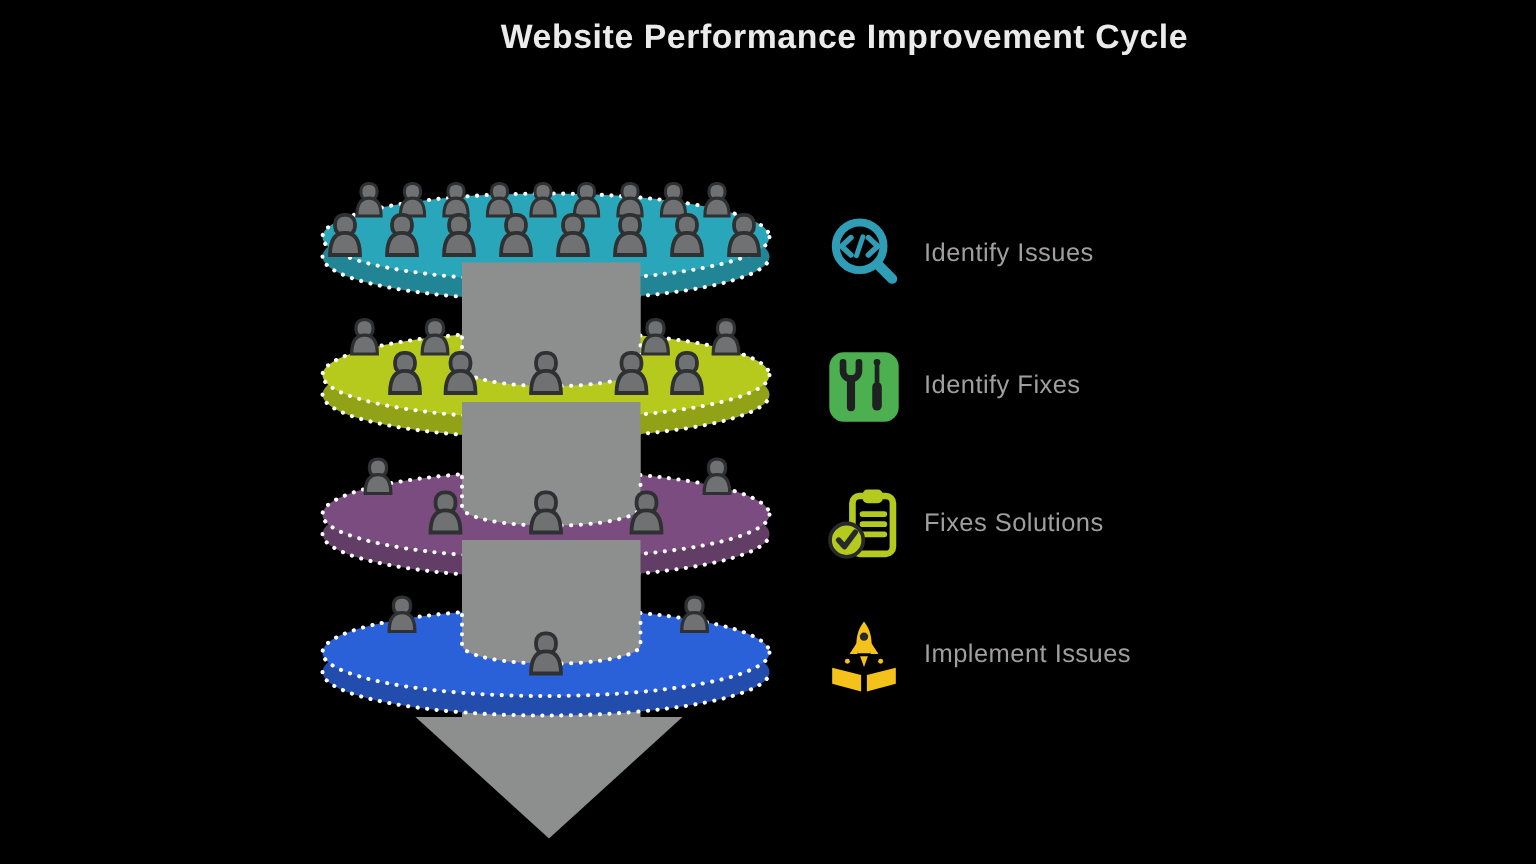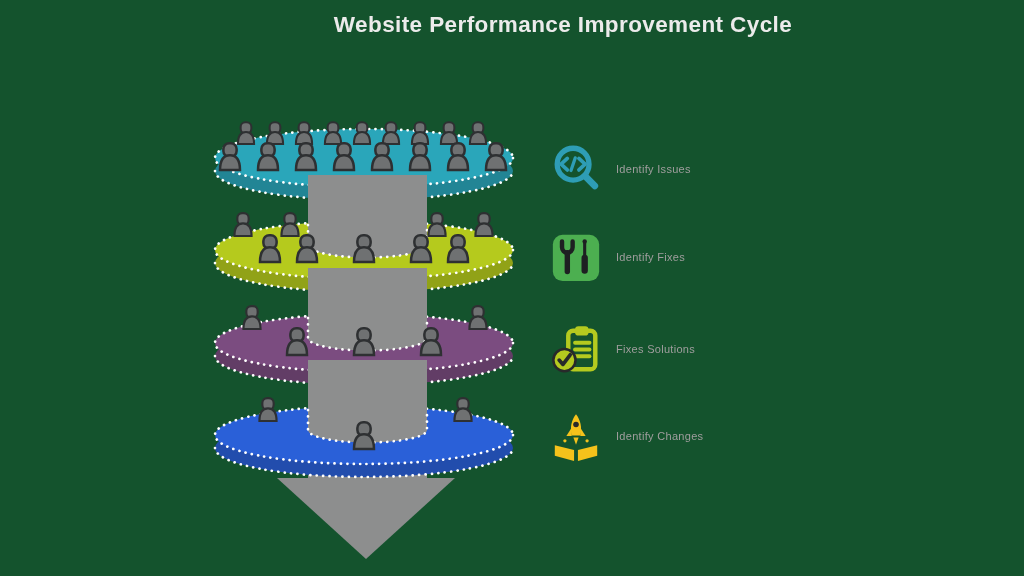--- a/index.html
+++ b/index.html
@@ -26,33 +26,33 @@
     position:absolute;
     left:549px;
     display:flex;
     align-items:center;
     height:58px;
   }
   .legend-row .icon-box{width:54px;height:58px;flex:0 0 auto;}
   .legend-row .icon-box svg{width:54px;height:58px;display:block;}
   .legend-label{
     margin-left:13px;
-    font-size:11px;
+    font-size:17px;
     letter-spacing:0.3px;
     color:#a09e9e;
   }
   .row-1{top:140px;}
   .row-2{top:228px;}
   .row-3{top:320px;}
   .row-4{top:407px;}
 </style>
 </head>
 <body>
 
-<div class="stage" style="background: #14532d;">
+<div class="stage" style="background: #000000;">
 
   <div class="title" style="color: rgb(236, 235, 235);">Website Performance Improvement Cycle</div>
 
   <svg id="funnel-svg" width="1024" height="576" viewBox="0 0 1024 576">
       <defs>
         <g id="person">
           <rect x="-6.3" y="-25.5" width="12.6" height="13" rx="5.5" fill="#6f7172" stroke="#2e3032" stroke-width="2.4"></rect>
           <path d="M -9.5 0 Q -9.5 -14 0 -14 Q 9.5 -14 9.5 0 Z" fill="#6f7172" stroke="#2e3032" stroke-width="2.4"></path>
         </g>
       </defs>
@@ -173,17 +173,17 @@
           <polygon points="50,37.5 30,42.5 30,54 50,48.5" fill="currentColor"></polygon>
           <path d="M28 5.5 C 23.5 11 21.5 19 23.5 27.5 L 32.5 27.5 C 34.5 19 32.5 11 28 5.5 Z" fill="currentColor"></path>
           <circle cx="28" cy="16" r="2.9" fill="#28292a"></circle>
           <path d="M23.5 19.5 L18 28 L23.5 28 Z" fill="currentColor"></path>
           <path d="M32.5 19.5 L38 28 L32.5 28 Z" fill="currentColor"></path>
           <polygon points="25.3,29.5 30.7,29.5 28,37" fill="currentColor"></polygon>
           <circle cx="16.5" cy="33" r="1.7" fill="currentColor"></circle>
           <circle cx="39.5" cy="33" r="1.7" fill="currentColor"></circle>
         </svg>
       </div>
-      <span class="legend-label" style="color: rgb(160, 158, 158);">Identify Changes</span>
+      <span class="legend-label" style="color: rgb(160, 158, 158);">Implement Issues</span>
     </div>
 
   </div>
 </div>
 
 </body></html>

